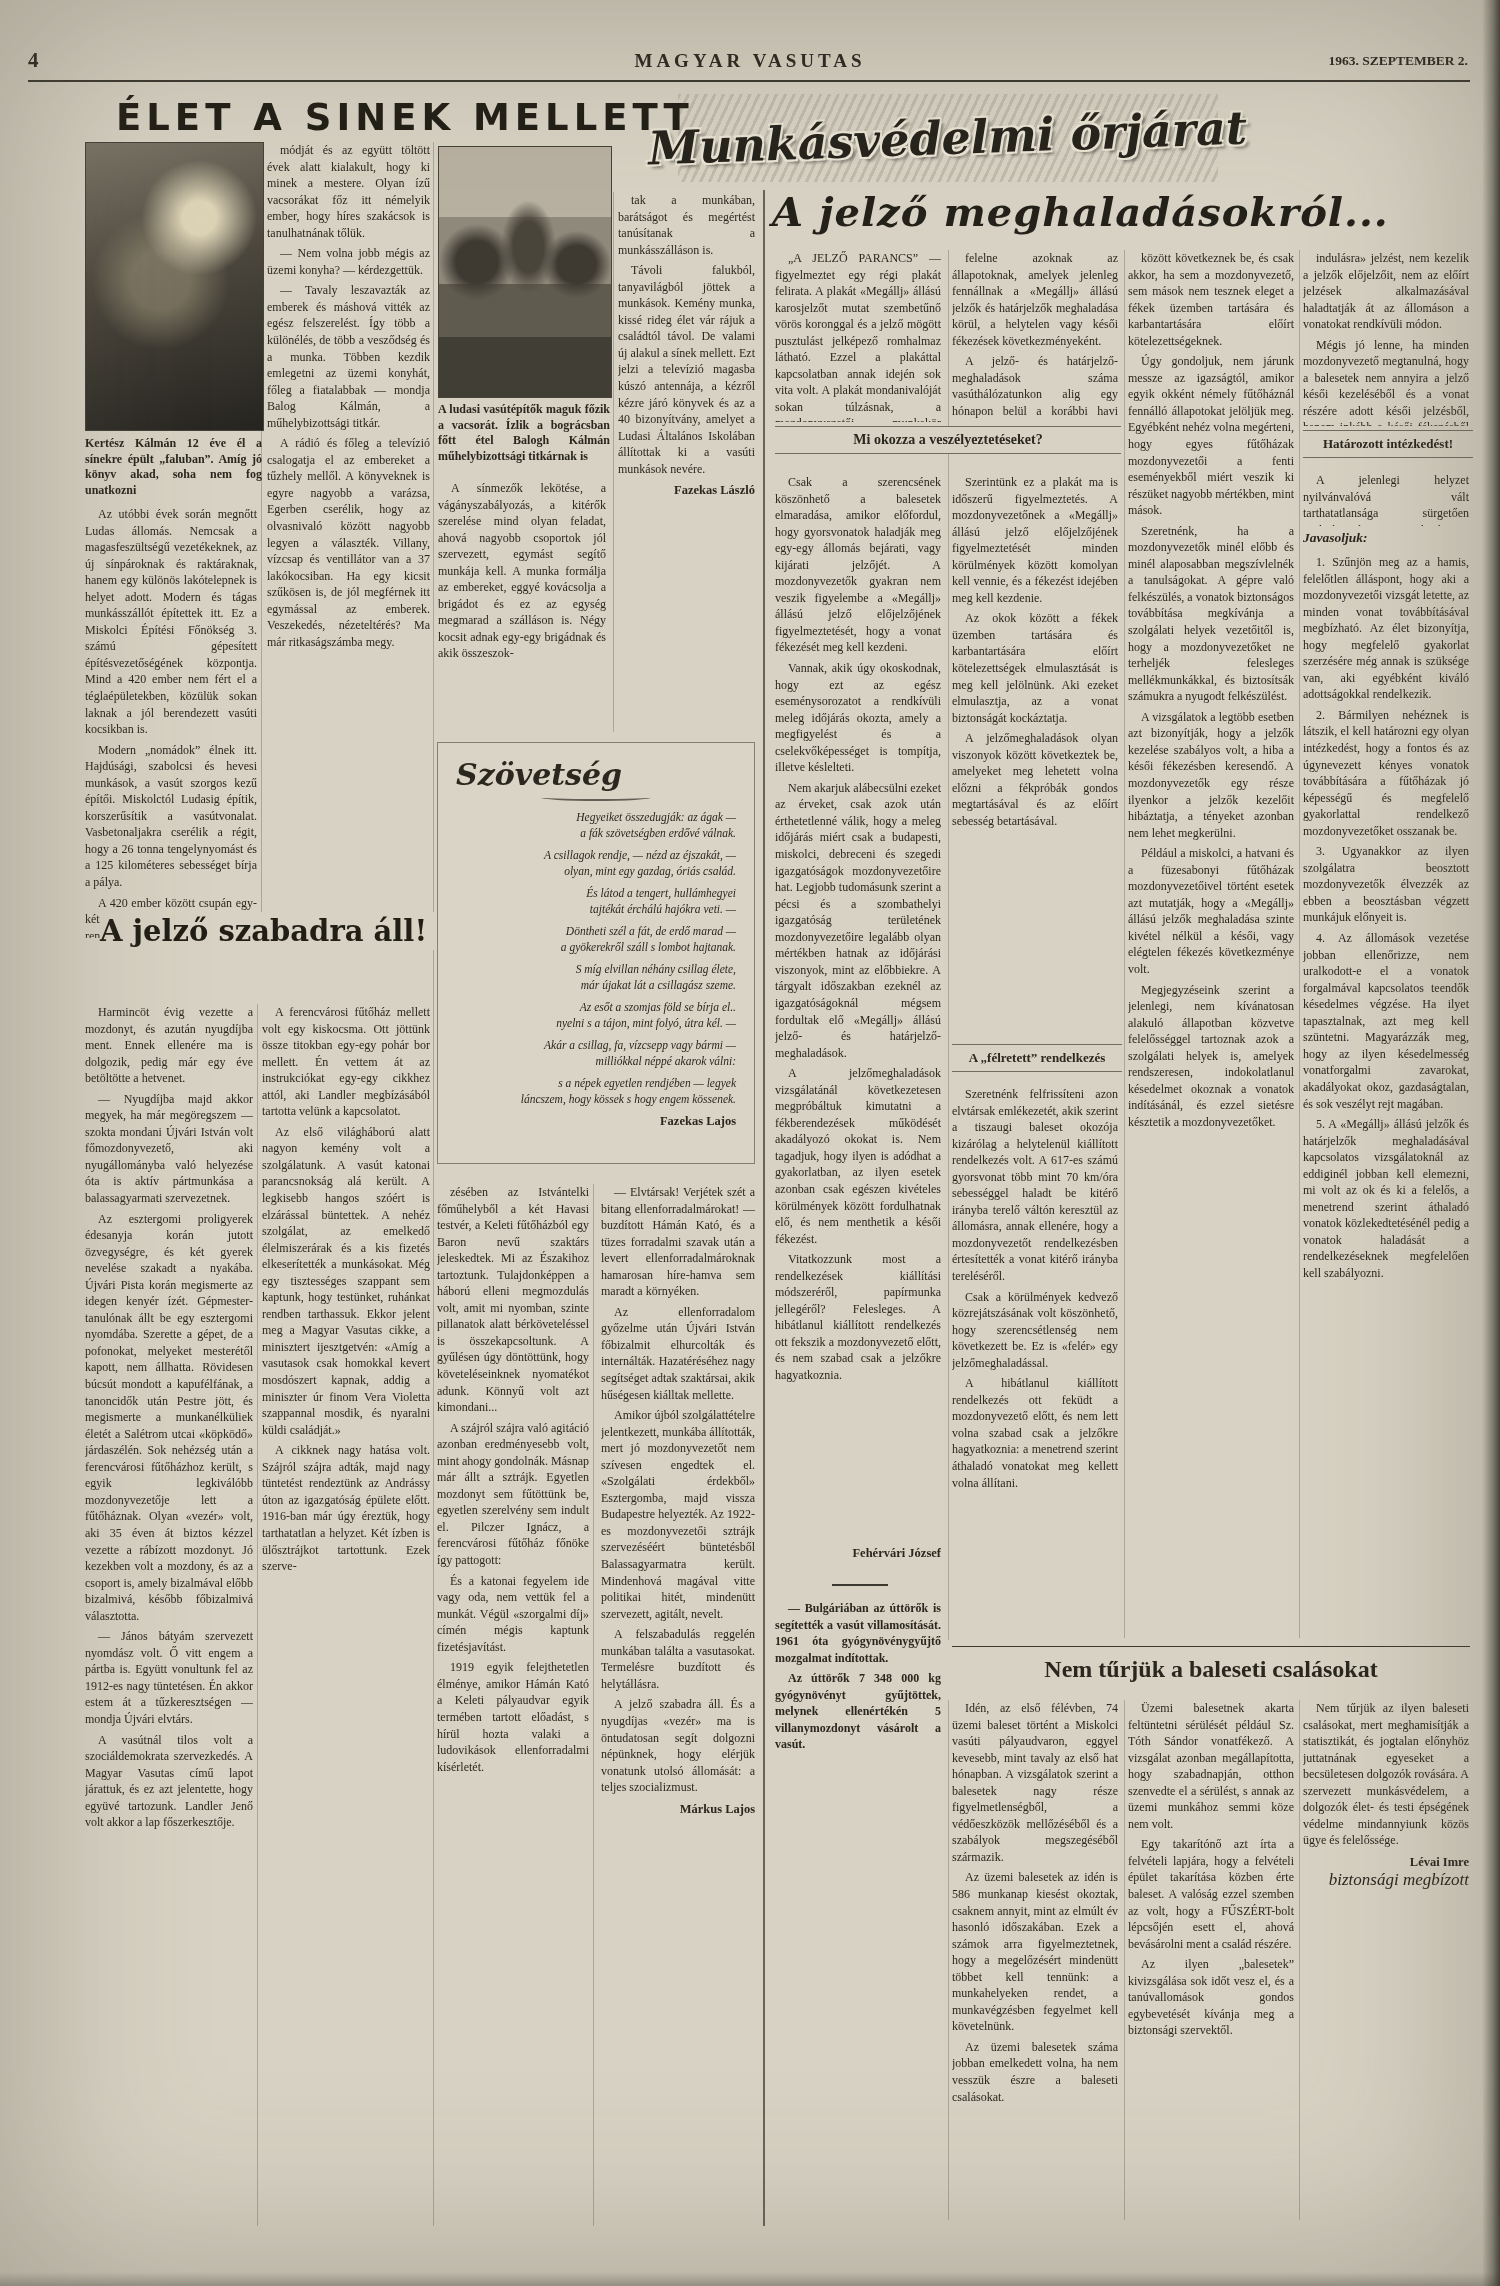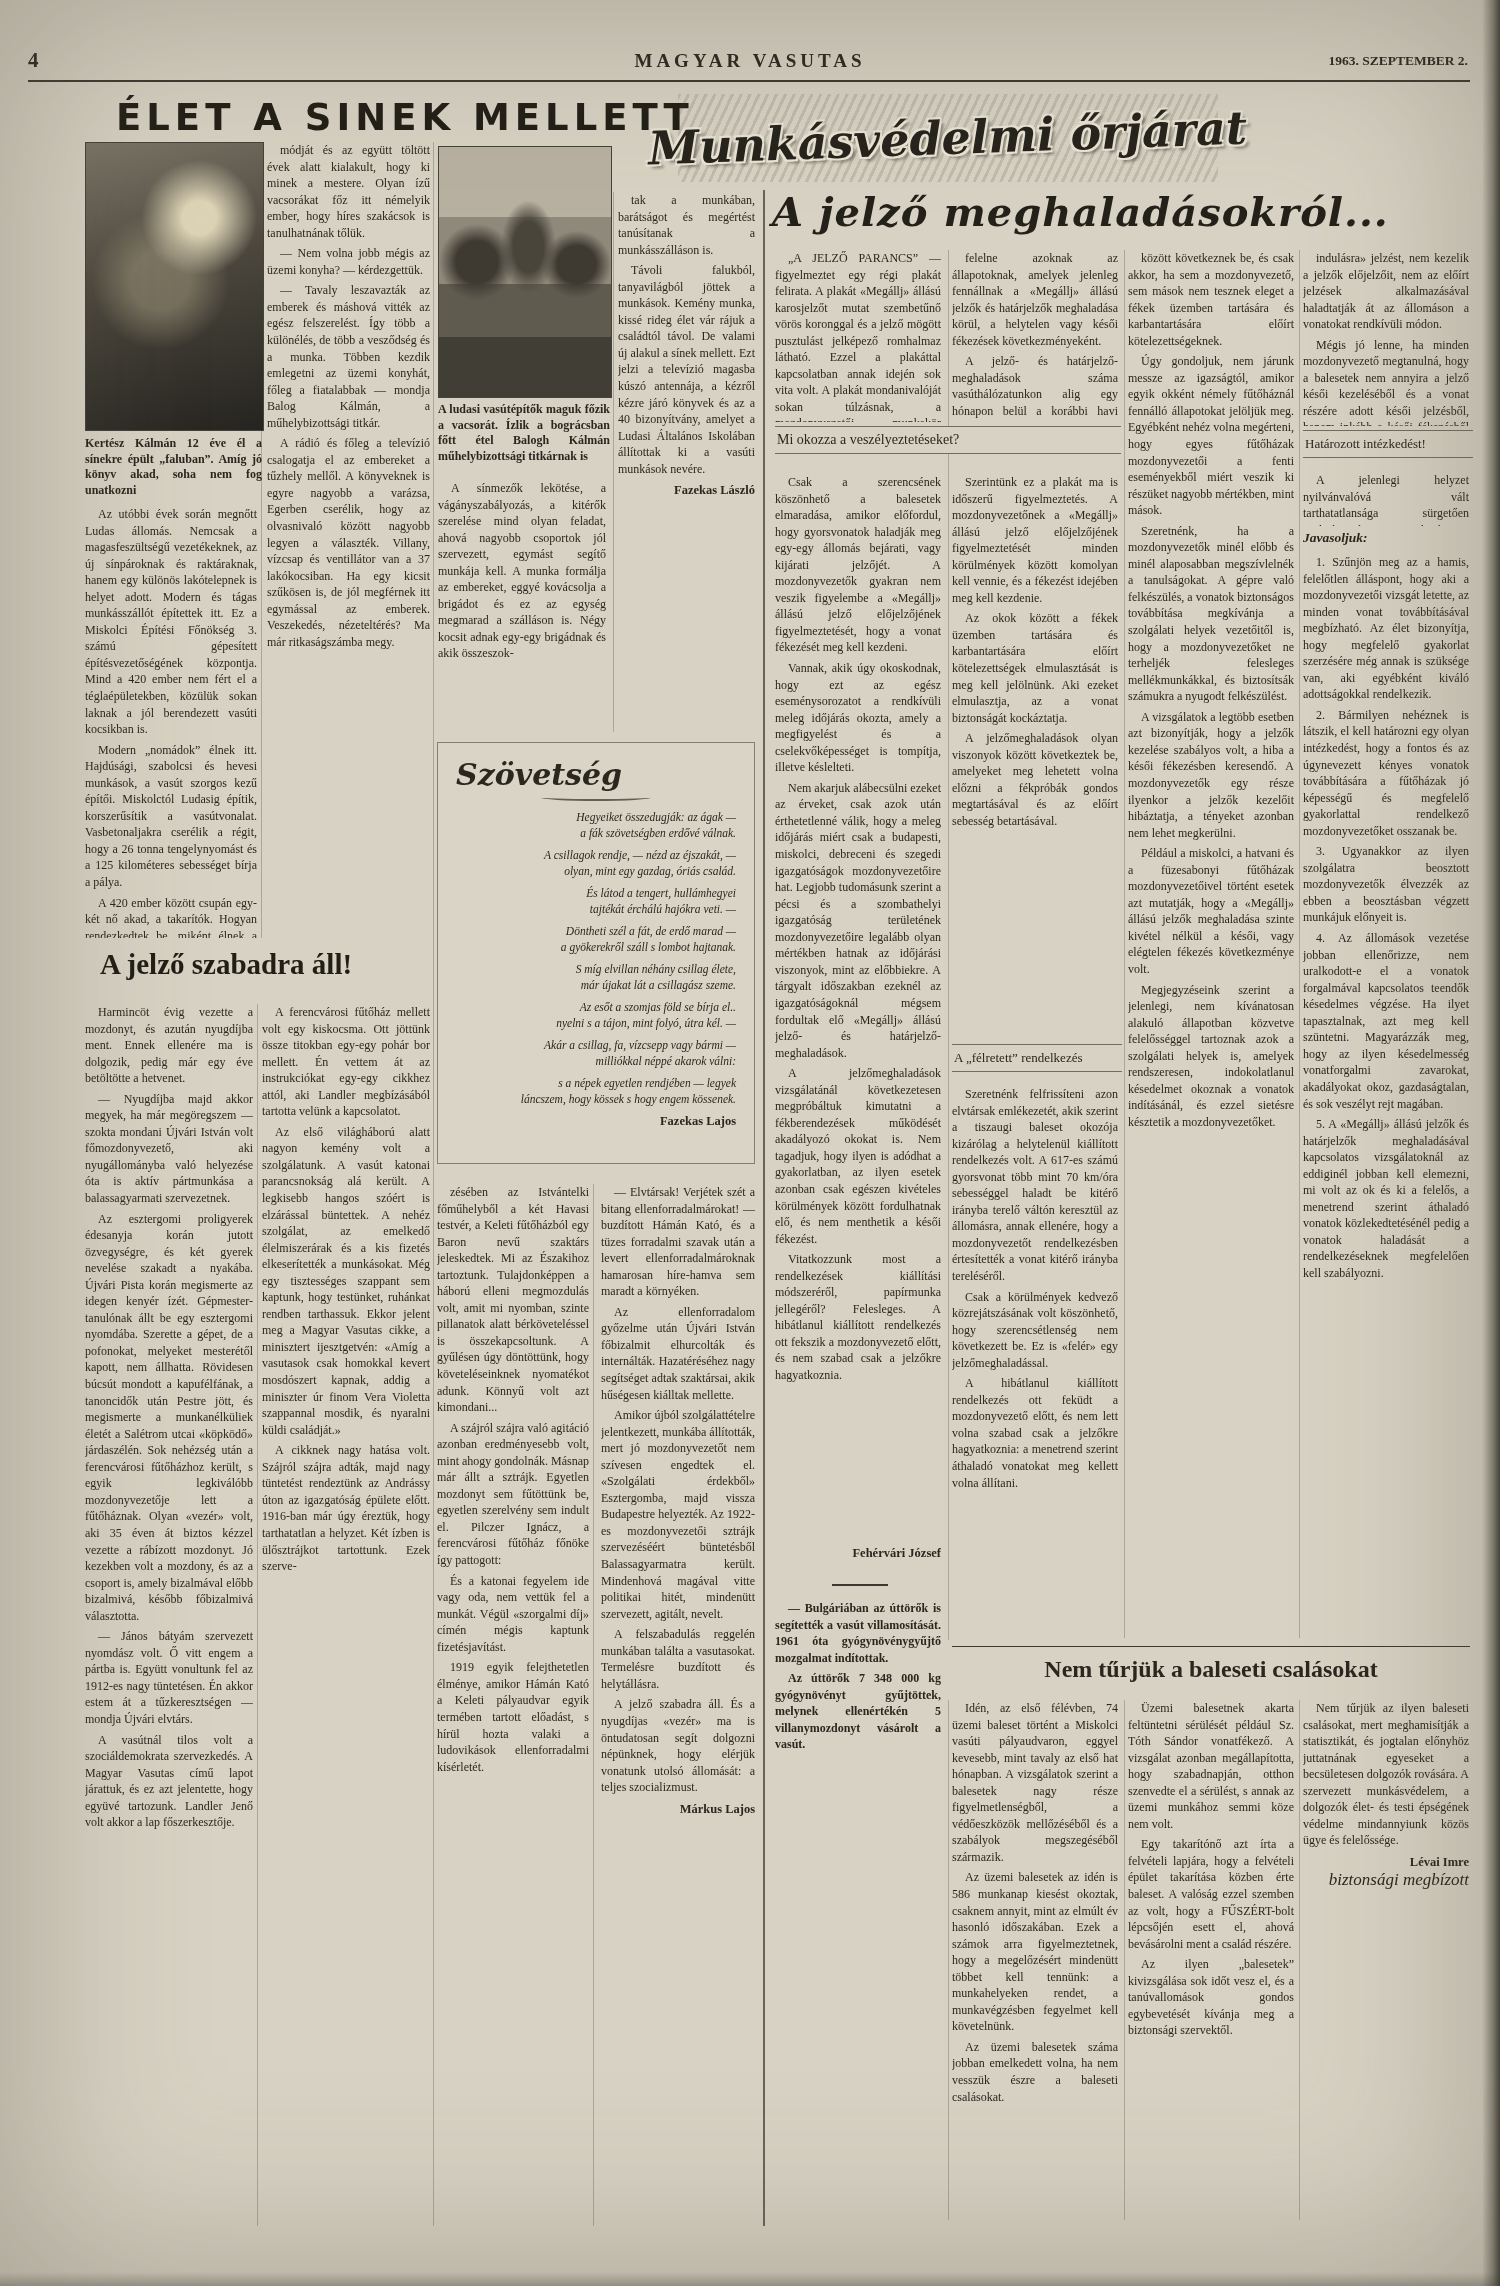--- a/index.html
+++ b/index.html
@@ -14,21 +14,21 @@
   .rule{background:#3b382f;}
   .colrule{position:absolute;width:1px;background:rgba(70,66,56,.30);z-index:1;}
   .pageno{font-size:21px;font-weight:bold;}
   .masthead{font-weight:bold;font-size:19px;letter-spacing:4px;text-align:center;}
   .pagedate{font-weight:bold;font-size:13.5px;text-align:right;}
   .body{font-size:12px;overflow:hidden;z-index:2;}
   .body p{margin:0 0 4px;text-indent:13px;text-align:justify;line-height:1.38;}
   .caption{font-weight:bold;font-size:12px;line-height:1.3;text-align:justify;overflow:hidden;z-index:2;}
   .byline{font-weight:bold;text-align:right;font-size:12.5px;margin-top:6px;}
   .byrole{text-align:right;font-size:17px;font-style:italic;}
-  .subhead{font-weight:normal;text-align:left;font-size:14px;background:#d7d2c3;padding:5px 2px;
+  .subhead{font-weight:bold;text-align:center;font-size:14px;background:#d7d2c3;padding:5px 2px;
            border-top:1px solid rgba(60,56,46,.65);border-bottom:1px solid rgba(60,56,46,.65);z-index:3;}
   .subhead-plain{font-weight:bold;font-style:italic;font-size:13.5px;z-index:3;background:#d7d2c3;}
   .life-headline{font-family:"DejaVu Sans",sans-serif;font-weight:bold;font-size:37px;letter-spacing:5px;color:#211e16;z-index:2;}
   .jelzo-headline{font-family:"DejaVu Serif",serif;font-weight:bold;font-size:29px;color:#211e16;z-index:3;background:#d7d2c3;}
   .patrol-headline{font-family:"DejaVu Serif",serif;font-weight:bold;font-style:italic;font-size:40px;letter-spacing:1px;color:#24211a;z-index:2;}
   .accident-headline{font-weight:bold;font-size:24px;text-align:center;background:#d7d2c3;z-index:3;}
   .photo{border:1px solid #45423a;z-index:2;}
   .photo1{background:
       radial-gradient(circle at 64% 26%,rgba(228,218,188,.95) 0 7%,rgba(228,218,188,0) 24%),
       radial-gradient(circle at 42% 48%,rgba(160,150,124,.55) 0 16%,rgba(160,150,124,0) 38%),
@@ -122,21 +122,21 @@
         <p>Az esőt a szomjas föld se bírja el..
 nyelni s a tájon, mint folyó, útra kél. —</p>
         <p>Akár a csillag, fa, vízcsepp vagy bármi —
 milliókkal néppé akarok válni:</p>
         <p>s a népek egyetlen rendjében — legyek
 láncszem, hogy kössek s hogy engem kössenek.</p>
       </div>
     <div class="byline">Fazekas Lajos</div>
   </div>
 
-  <div class="abs jelzo-headline" style="left:100px;top:946px;padding:2px 8px 2px 0;font-family:Liberation Serif, serif;">A jelző szabadra áll!</div>
+  <div class="abs jelzo-headline" style="left:100px;top:912px;padding:2px 8px 2px 0;">A jelző szabadra áll!</div>
   <div class="abs body" style="left:85px;top:1004px;width:168px;height:1222px;">
       <p>Harmincöt évig vezette a mozdonyt, és azután nyugdíjba ment. Ennek ellenére ma is dolgozik, pedig már egy éve betöltötte a hetvenet.</p>
       <p>— Nyugdíjba majd akkor megyek, ha már megöregszem — szokta mondani Újvári István volt főmozdonyvezető, aki nyugállományba való helyezése óta is aktív pártmunkása a balassagyarmati szervezetnek.</p>
       <p>Az esztergomi proligyerek édesanyja korán jutott özvegységre, és két gyerek nevelése szakadt a nyakába. Újvári Pista korán megismerte az idegen kenyér ízét. Gépmester-tanulónak állt be egy esztergomi nyomdába. Szerette a gépet, de a pofonokat, melyeket mesterétől kapott, nem állhatta. Rövidesen búcsút mondott a kapufélfának, a tanoncidők után Pestre jött, és megismerte a munkanélküliek életét a Salétrom utcai «köpködő» járdaszélén. Sok nehézség után a ferencvárosi fűtőházhoz került, s egyik legkiválóbb mozdonyvezetője lett a fűtőháznak. Olyan «vezér» volt, aki 35 éven át biztos kézzel vezette a rábízott mozdonyt. Jó kezekben volt a mozdony, és az a csoport is, amely bizalmával előbb bizalmivá, később főbizalmivá választotta.</p>
       <p>— János bátyám szervezett nyomdász volt. Ő vitt engem a pártba is. Együtt vonultunk fel az 1912-es nagy tüntetésen. Én akkor estem át a tűzkeresztségen — mondja Újvári elvtárs.</p>
       <p>A vasútnál tilos volt a szociáldemokrata szervezkedés. A Magyar Vasutas című lapot járattuk, és ez azt jelentette, hogy együvé tartozunk. Landler Jenő volt akkor a lap főszerkesztője.</p>
     </div>
   <div class="abs body" style="left:262px;top:1004px;width:168px;height:1222px;">
       <p>A ferencvárosi fűtőház mellett volt egy kiskocsma. Ott jöttünk össze titokban egy-egy pohár bor mellett. Én vettem át az instrukciókat egy-egy cikkhez attól, aki Landler megbízásából tartotta velünk a kapcsolatot.</p>
       <p>Az első világháború alatt nagyon kemény volt a szolgálatunk. A vasút katonai parancsnokság alá került. A legkisebb hangos szóért is elzárással büntettek. A nehéz szolgálat, az emelkedő élelmiszerárak és a kis fizetés elkeserítették a munkásokat. Még egy tisztességes szappant sem kaptunk, hogy testünket, ruhánkat rendben tarthassuk. Ekkor jelent meg a Magyar Vasutas cikke, a minisztert ijesztgetvén: «Amíg a vasutasok csak homokkal kevert mosdószert kapnak, addig a miniszter úr finom Vera Violetta szappannal mosdik, és nyaralni küldi családját.»</p>

